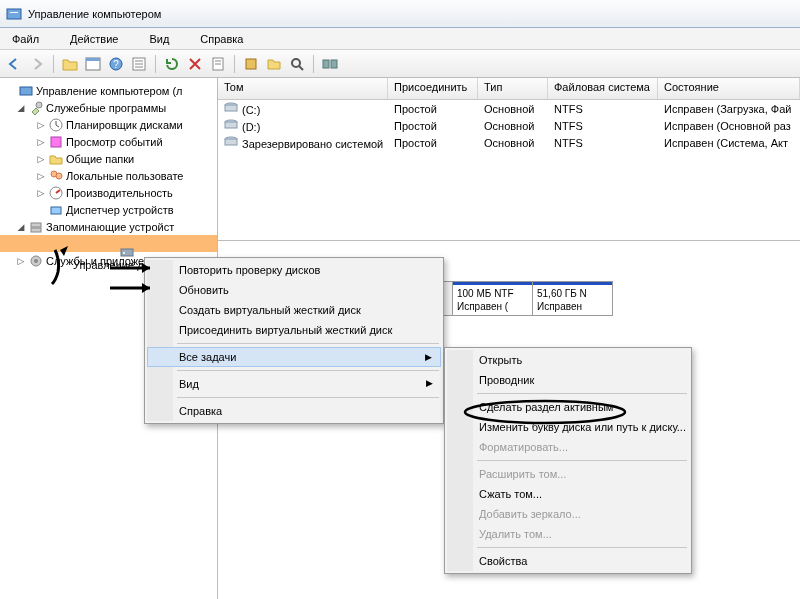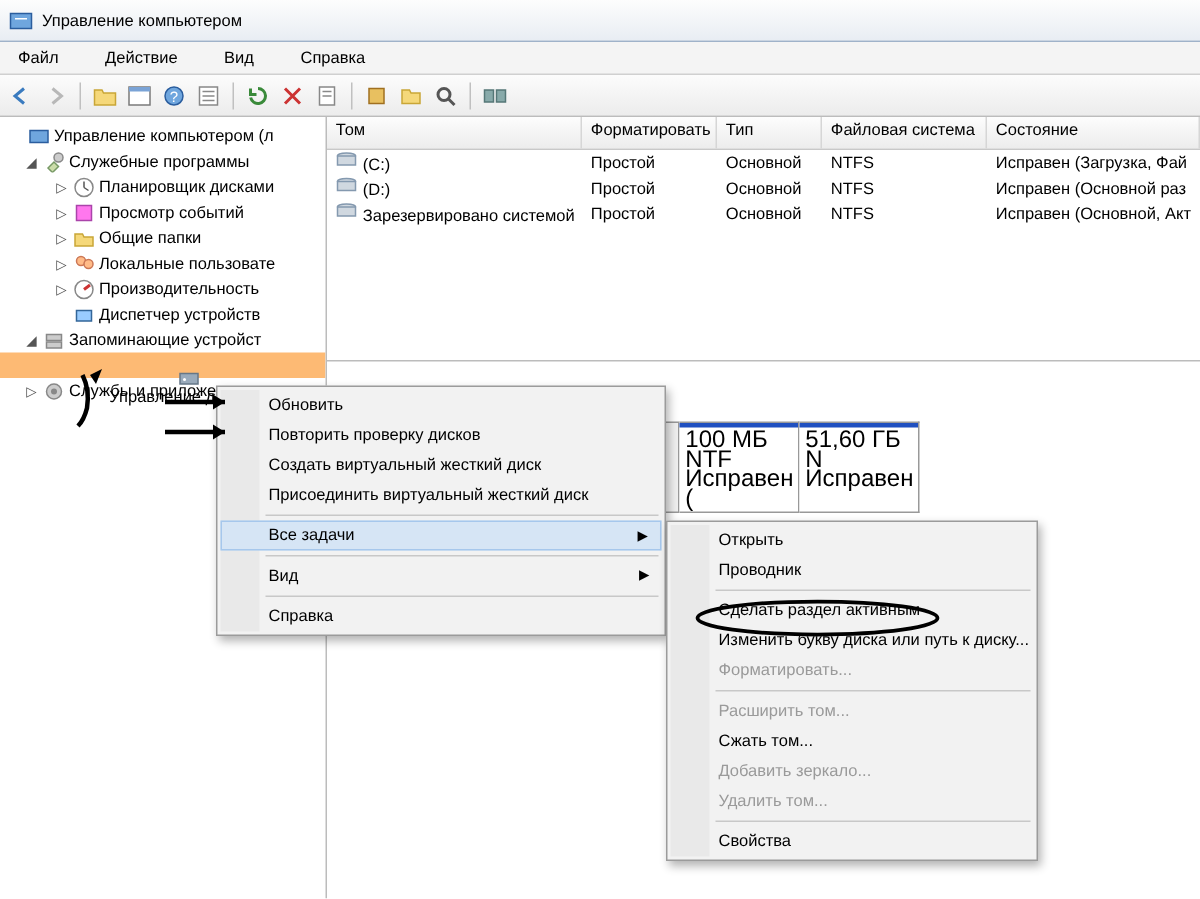--- a/index.html
+++ b/index.html
@@ -104,21 +104,21 @@
     border: 1px solid #999;
     padding: 2px 4px;
     font-size: 10px;
     line-height: 13px;
     background:#f0f0f0;
   }
   .part {
     border: 1px solid #999;
     border-left:none;
     padding: 2px 4px;
-    font-size: 16px;
+    font-size: 10px;
     line-height: 13px;
     width: 80px;
     background:#fff;
   }
   .part .top { border-top: 3px solid #2050c0; margin:-2px -4px 2px; height:0;}
   .ctxmenu {
     position: absolute;
     background: #f2f2f2;
     border: 1px solid #9b9b9b;
     box-shadow: 2px 3px 6px rgba(0,0,0,0.3);
@@ -350,21 +350,21 @@
             <circle cx="7" cy="7" r="2" fill="#888"></circle>
           </svg>
         </span>
         <span>Службы и приложения</span>
       </div>
   </div>
 
   <div class="main">
     <div class="listhdr">
       <div class="col" style="width:170px">Том</div>
-      <div class="col" style="width:90px">Форматировать</div>
+      <div class="col" style="width:90px">Присоединить</div>
       <div class="col" style="width:70px">Тип</div>
       <div class="col" style="width:110px">Файловая система</div>
       <div class="col" style="flex:1">Состояние</div>
     </div>
     <div class="listbody">
       <div class="lrow">
         <div class="cell" style="width:170px"><span class="diskicon"><svg width="14" height="12">
                 <ellipse cx="7" cy="3" rx="6" ry="2" fill="#d0d8e0" stroke="#8499af"></ellipse>
                 <rect x="1" y="3" width="12" height="6" fill="#d0d8e0" stroke="#8499af"></rect>
               </svg></span><span>(C:)</span></div>
@@ -384,21 +384,21 @@
         <div class="cell" style="flex:1">Исправен (Основной раз</div>
       </div>
       <div class="lrow">
         <div class="cell" style="width:170px"><span class="diskicon"><svg width="14" height="12">
                 <ellipse cx="7" cy="3" rx="6" ry="2" fill="#d0d8e0" stroke="#8499af"></ellipse>
                 <rect x="1" y="3" width="12" height="6" fill="#d0d8e0" stroke="#8499af"></rect>
               </svg></span><span>Зарезервировано системой</span></div>
         <div class="cell" style="width:90px">Простой</div>
         <div class="cell" style="width:70px">Основной</div>
         <div class="cell" style="width:110px">NTFS</div>
-        <div class="cell" style="flex:1">Исправен (Основной, Акт</div>
+        <div class="cell" style="flex:1">Исправен (Система, Акт</div>
       </div>
     </div>
 
     <div class="diskmap">
       <div class="disk0">
         <div class="diskinfo">
           <div>465,76 ГБ</div>
           <div>В сети</div>
         </div>
         <div class="part">
@@ -411,22 +411,22 @@
           <div>51,60 ГБ N</div>
           <div>Исправен</div>
         </div>
       </div>
     </div>
   </div>
 </div>
 
 <div class="ctxmenu c1">
   <div class="gut"></div>
+  <div class="mitem">Повторить проверку дисков</div>
   <div class="mitem">Обновить</div>
-  <div class="mitem">Повторить проверку дисков</div>
   <div class="mitem">Создать виртуальный жесткий диск</div>
   <div class="mitem">Присоединить виртуальный жесткий диск</div>
   <div class="msep"></div>
   <div class="mitem hover"><span>Все задачи</span><span class="arr">▶</span></div>
   <div class="msep"></div>
   <div class="mitem"><span>Вид</span><span class="arr">▶</span></div>
   <div class="msep"></div>
   <div class="mitem">Справка</div>
 </div>
 

